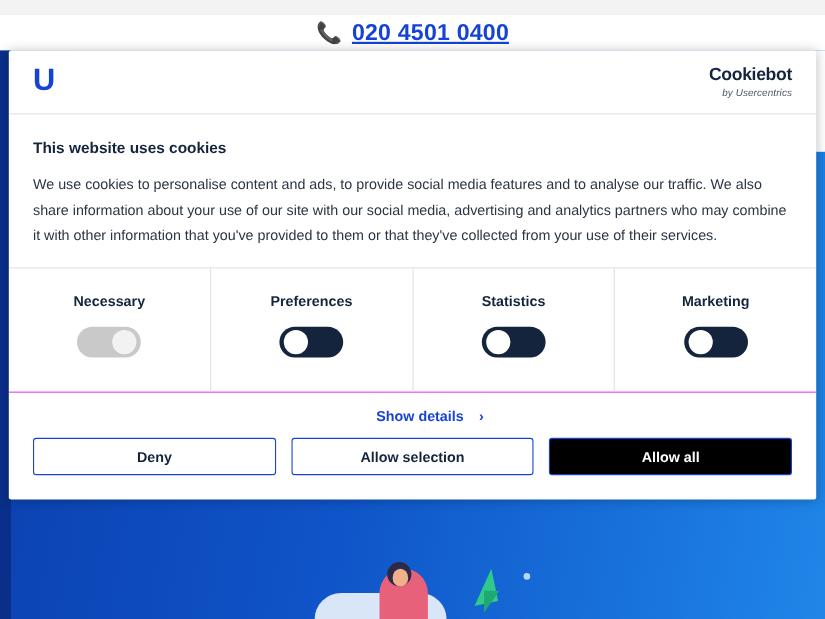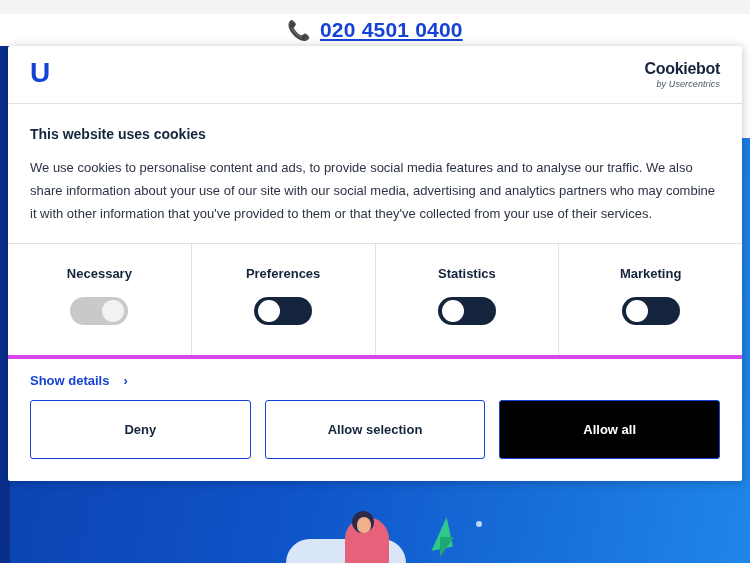--- a/index.html
+++ b/index.html
@@ -180,21 +180,21 @@
   .cd-text {
     font-size: 13px;
     color: #2b3443;
     line-height: 1.78;
     margin: 0;
     max-width: 700px;
   }
 
   .cd-categories {
     display: flex;
-    border-bottom: 4px solid #d946ef;
+    border-bottom: 1px solid #d946ef;
   }
   .cd-cat {
     flex: 1 1 0;
     padding: 22px 8px 26px 8px;
     text-align: center;
     border-right: 1px solid #e2e2e2;
   }
   .cd-cat:last-child { border-right: none; }
   .cd-cat-label {
     font-size: 13px;
@@ -222,21 +222,22 @@
   .toggle.off .knob { left: 4px; }
   .toggle.on  .knob { right: 4px; }
   .toggle.disabled {
     background: #c9c9c9;
   }
   .toggle.disabled .knob { background: #f2f2f2; }
 
   .cd-details {
     padding: 14px 22px 12px 22px;
     display: flex;
-    justify-content: flex-start;
+    justify-content: center;
+    margin-left: 32px;
   }
   .show-details {
     display: inline-flex;
     align-items: center;
     gap: 14px;
     color: #1543d6;
     font-size: 13px;
     font-weight: bold;
     cursor: pointer;
   }
@@ -246,21 +247,21 @@
     color: #1543d6;
   }
 
   .cd-actions {
     padding: 0 22px 22px 22px;
     display: flex;
     gap: 14px;
   }
   .btn {
     flex: 1 1 0;
-    height: 59px;
+    height: 34px;
     border-radius: 3px;
     font-size: 13px;
     font-weight: bold;
     display: flex;
     align-items: center;
     justify-content: center;
     cursor: pointer;
     border: 1px solid #1543d6;
     background: #ffffff;
     color: #15243d;

